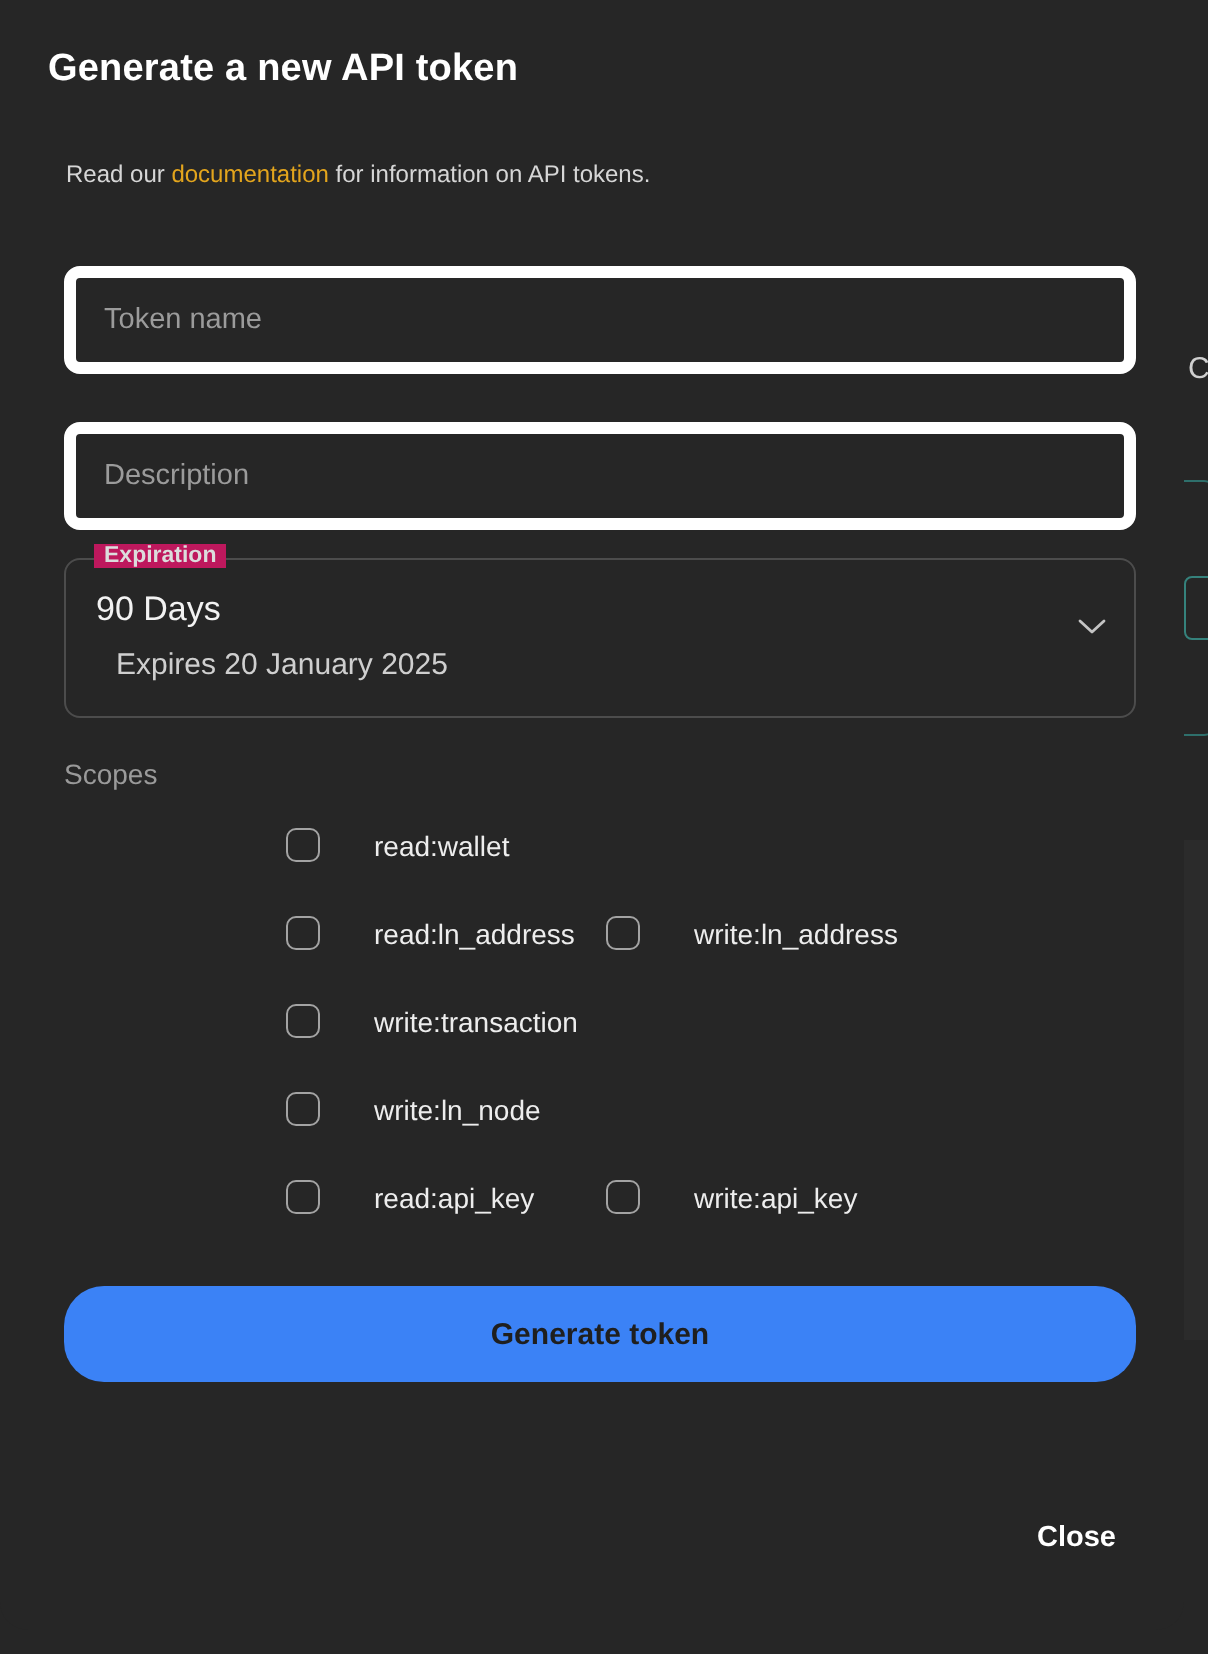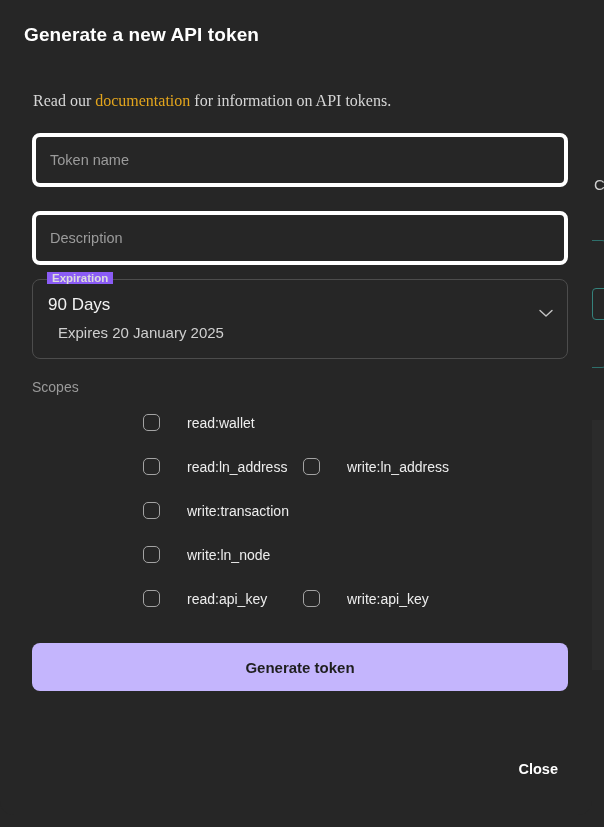--- a/index.html
+++ b/index.html
@@ -76,36 +76,35 @@
     top: 40px;
     font-size: 19px;
     font-weight: bold;
     color: #ffffff;
     letter-spacing: 0.1px;
   }
 
   .dlg-subtitle {
     position: absolute;
     left: 33px;
-    top: 108px;
-    font-size: 16px;
+    top: 96px;
+    font-size: 12px;
     color: #d6d6d6;
-    font-family: Liberation Serif, serif;
   }
   .dlg-subtitle a {
     color: #e3a51d;
     text-decoration: none;
   }
 
   .field {
     position: absolute;
     left: 32px;
     width: 536px;
     height: 54px;
-    border: 4px solid #ffffff;
+    border: 6px solid #ffffff;
     border-radius: 8px;
     box-sizing: border-box;
     background: transparent;
     color: #9b9b9b;
     font-size: 14.5px;
     font-family: "Liberation Sans", sans-serif;
     padding: 0 14px;
     outline: none;
   }
   .field::placeholder { color: #9b9b9b; opacity: 1; }
@@ -119,21 +118,21 @@
     width: 536px;
     height: 80px;
     border: 1px solid #4c4c4c;
     border-radius: 8px;
     box-sizing: border-box;
   }
   .expiration-legend {
     position: absolute;
     left: 14px;
     top: -8px;
-    background: #8b5cf6;
+    background: #be185d;
     padding: 0 5px;
     font-size: 11.5px;
     font-weight: bold;
     color: #dcdcdc;
   }
   .expiration-value {
     position: absolute;
     left: 15px;
     top: 15px;
     font-size: 17px;
@@ -196,24 +195,24 @@
     color: #ededed;
     white-space: nowrap;
   }
 
   .generate-btn {
     position: absolute;
     left: 32px;
     top: 659px;
     width: 536px;
     height: 48px;
-    background: #c4b5fd;
+    background: #3b82f6;
     color: #1f1f1f;
     border: none;
-    border-radius: 8px;
+    border-radius: 20px;
     font-size: 15px;
     font-weight: bold;
     font-family: "Liberation Sans", sans-serif;
     cursor: pointer;
   }
 
   .close-btn {
     position: absolute;
     right: 26px;
     top: 771px;

